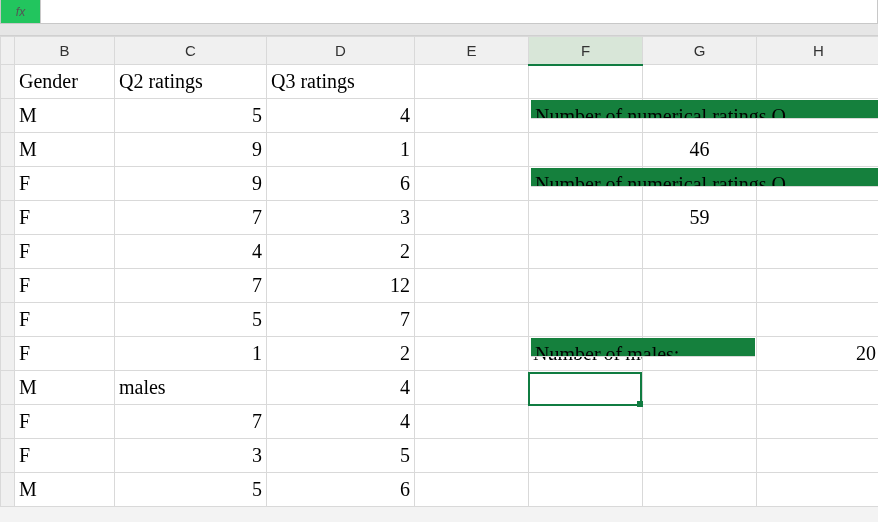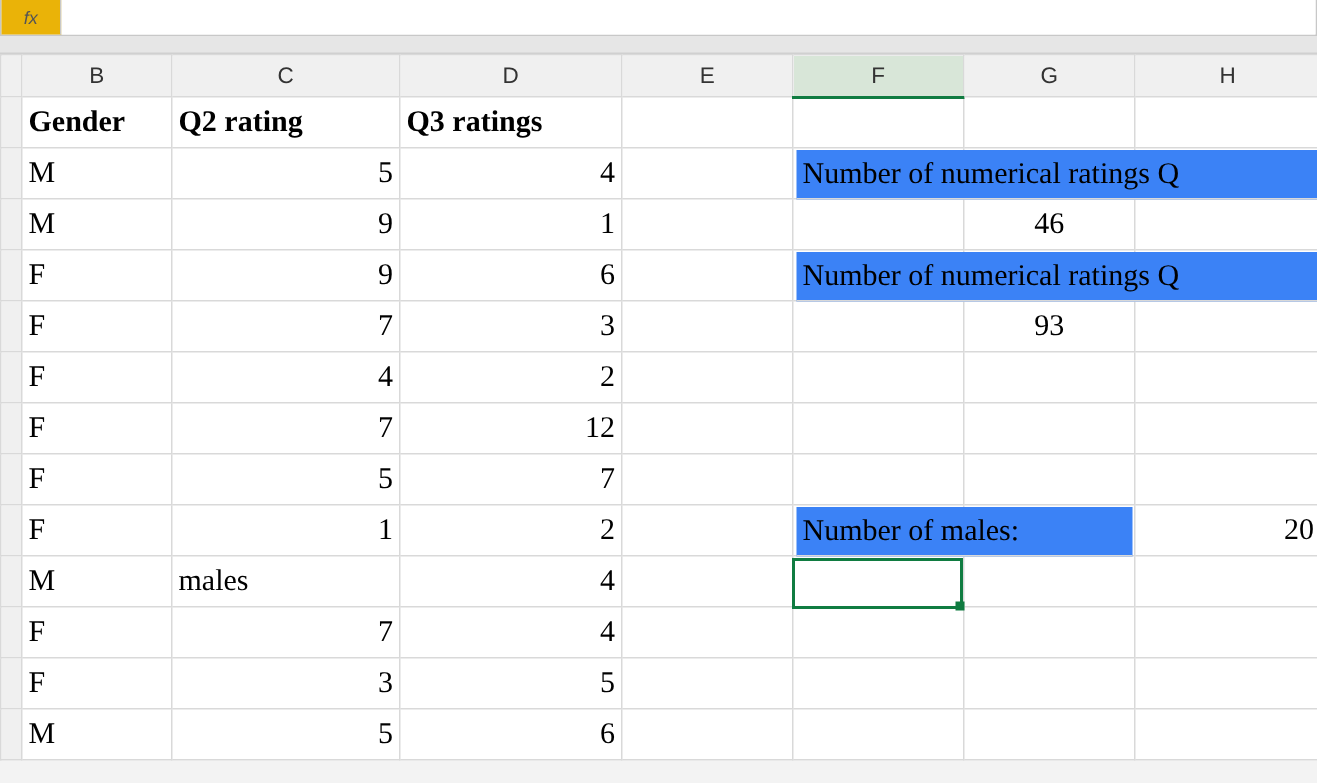--- a/index.html
+++ b/index.html
@@ -24,21 +24,21 @@
   .fx-label {
     width: 40px;
     display: flex;
     align-items: center;
     justify-content: center;
     font-family: "Segoe UI", Arial, sans-serif;
     font-size: 12px;
     font-style: italic;
     color: #555;
     border-right: 1px solid #c8c8c8;
-    background: #eab308;
+    background: #22c55e;
   }
   .fx-input {
     flex: 1;
     border: none;
     outline: none;
     padding: 0 6px;
     font-family: "Segoe UI", Arial, sans-serif;
     font-size: 13px;
     background: #fff;
   }
@@ -74,29 +74,29 @@
     height: 28px;
   }
   .grid th.selhdr {
     background: #d8e6d8;
     border-bottom: 2px solid #107c41;
   }
   .row-hdr {
     width: 14px;
     background: #f0f0f0;
   }
-  .bold { font-weight: bold; }
+  .bold { font-weight: normal; }
   .num { text-align: right; }
   .txt { text-align: left; }
   .ctr { text-align: center; }
   .overflow {
     position: absolute;
-    background: #3b82f6;
+    background: #15803d;
     border-bottom: 1px solid #d9d9d9;
-    height: 33px;
+    height: 19px;
     line-height: 33px;
     font-family: "Times New Roman", Georgia, serif;
     font-size: 20px;
     padding-left: 4px;
     white-space: nowrap;
     overflow: hidden;
   }
   .sel-cell-frame {
     position: absolute;
     border: 2px solid #107c41;
@@ -139,21 +139,21 @@
     <th>D</th>
     <th>E</th>
     <th class="selhdr">F</th>
     <th>G</th>
     <th>H</th>
   </tr>
 
   <tr>
     <td class="row-hdr"></td>
     <td class="bold txt">Gender</td>
-    <td class="bold txt">Q2 rating</td>
+    <td class="bold txt">Q2 ratings</td>
     <td class="bold txt">Q3 ratings</td>
     <td></td>
     <td></td>
     <td></td>
     <td></td>
   </tr>
 
   <tr>
     <td class="row-hdr"></td>
     <td class="txt">M</td>
@@ -187,21 +187,21 @@
     <td></td>
   </tr>
 
   <tr>
     <td class="row-hdr"></td>
     <td class="txt">F</td>
     <td class="num">7</td>
     <td class="num">3</td>
     <td></td>
     <td></td>
-    <td class="ctr">93</td>
+    <td class="ctr">59</td>
     <td></td>
   </tr>
 
   <tr>
     <td class="row-hdr"></td>
     <td class="txt">F</td>
     <td class="num">4</td>
     <td class="num">2</td>
     <td></td>
     <td></td>

